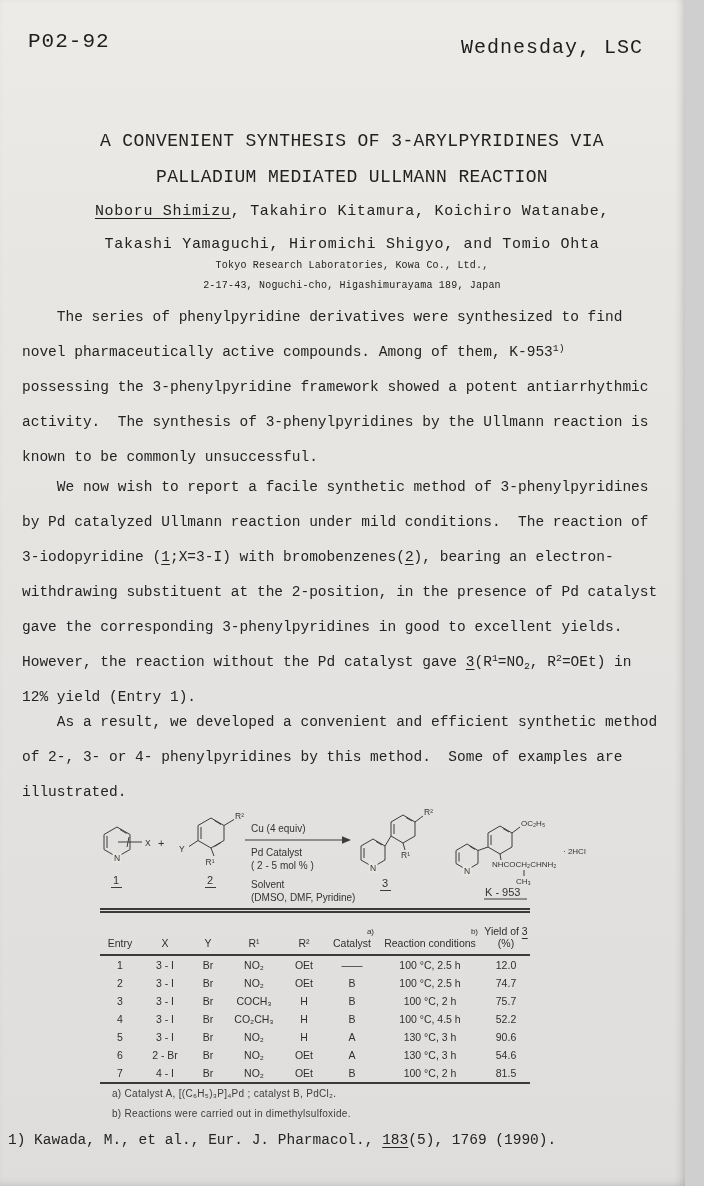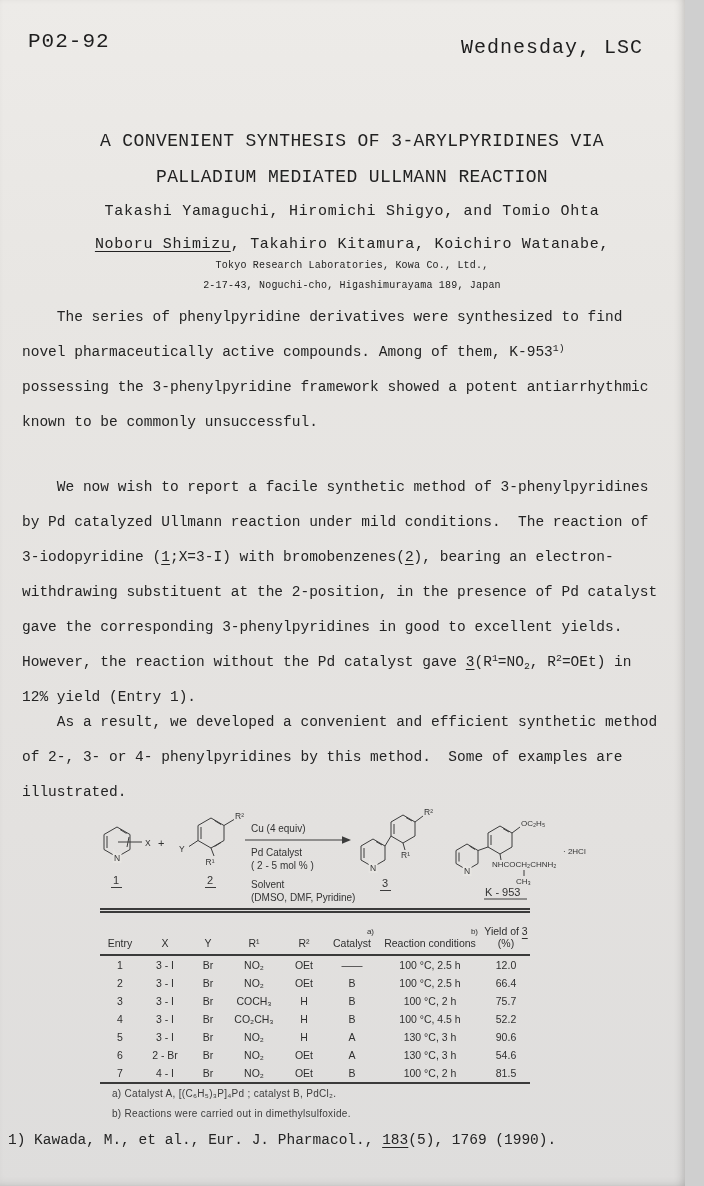--- a/index.html
+++ b/index.html
@@ -46,33 +46,34 @@
 
 <div class="page">
 
   <div class="abs hdr-code">P02-92</div>
   <div class="abs hdr-session">Wednesday, LSC</div>
 
   <div class="abs ctr title-line" style="top:131px;">A CONVENIENT SYNTHESIS OF 3-ARYLPYRIDINES VIA</div>
   <div class="abs ctr title-line" style="top:167px;">PALLADIUM MEDIATED ULLMANN REACTION</div>
 
   <div class="abs ctr authors">
+    <div><span class="u">Noboru Shimizu</span><span>, Takahiro Kitamura, Koichiro Watanabe,</span></div>
     <div><span>Takashi Yamaguchi, Hiromichi Shigyo, and Tomio Ohta</span></div>
-    <div><span class="u">Noboru Shimizu</span><span>, Takahiro Kitamura, Koichiro Watanabe,</span></div>
   </div>
 
   <div class="abs ctr affil">
     <div>Tokyo Research Laboratories, Kowa Co., Ltd.,</div>
     <div>2-17-43, Noguchi-cho, Higashimurayama 189, Japan</div>
   </div>
 
   <div class="abs para" style="top:300px;">
     <div class="tline"><span>    The series of phenylpyridine derivatives were synthesized to find</span></div>
     <div class="tline"><span>novel pharmaceutically active compounds. Among of them, K-953</span><span class="sup">1)</span></div>
     <div class="tline"><span>possessing the 3-phenylpyridine framework showed a potent antiarrhythmic</span></div>
+    <div class="tline"><span>activity.  The synthesis of 3-phenylpyridines by the Ullmann reaction is</span></div>
     <div class="tline"><span>known to be commonly unsuccessful.</span></div>
   </div>
 
   <div class="abs para" style="top:470px;">
     <div class="tline"><span>    We now wish to report a facile synthetic method of 3-phenylpyridines</span></div>
     <div class="tline"><span>by Pd catalyzed Ullmann reaction under mild conditions.  The reaction of</span></div>
     <div class="tline"><span>3-iodopyridine (</span><span class="u">1</span><span>;X=3-I) with bromobenzenes(</span><span class="u">2</span><span>), bearing an electron-</span></div>
     <div class="tline"><span>withdrawing substituent at the 2-position, in the presence of Pd catalyst</span></div>
     <div class="tline"><span>gave the corresponding 3-phenylpyridines in good to excellent yields.</span></div>
     <div class="tline"><span>However, the reaction without the Pd catalyst gave </span><span class="u">3</span><span>(R</span><span class="sup">1</span><span>=NO</span><span class="sub">2</span><span>, R</span><span class="sup">2</span><span>=OEt) in</span></div>
@@ -222,21 +223,21 @@
           <td>12.0</td>
       </tr>
       <tr>
         <td>2</td>
           <td>3 - I</td>
           <td>Br</td>
           <td>NO₂</td>
           <td>OEt</td>
           <td>B</td>
           <td>100 °C,  2.5 h</td>
-          <td>66.4</td>
+          <td>74.7</td>
       </tr>
       <tr>
         <td>3</td>
           <td>3 - I</td>
           <td>Br</td>
           <td>COCH₃</td>
           <td>H</td>
           <td>B</td>
           <td>100 °C,  2 h</td>
           <td>75.7</td>

